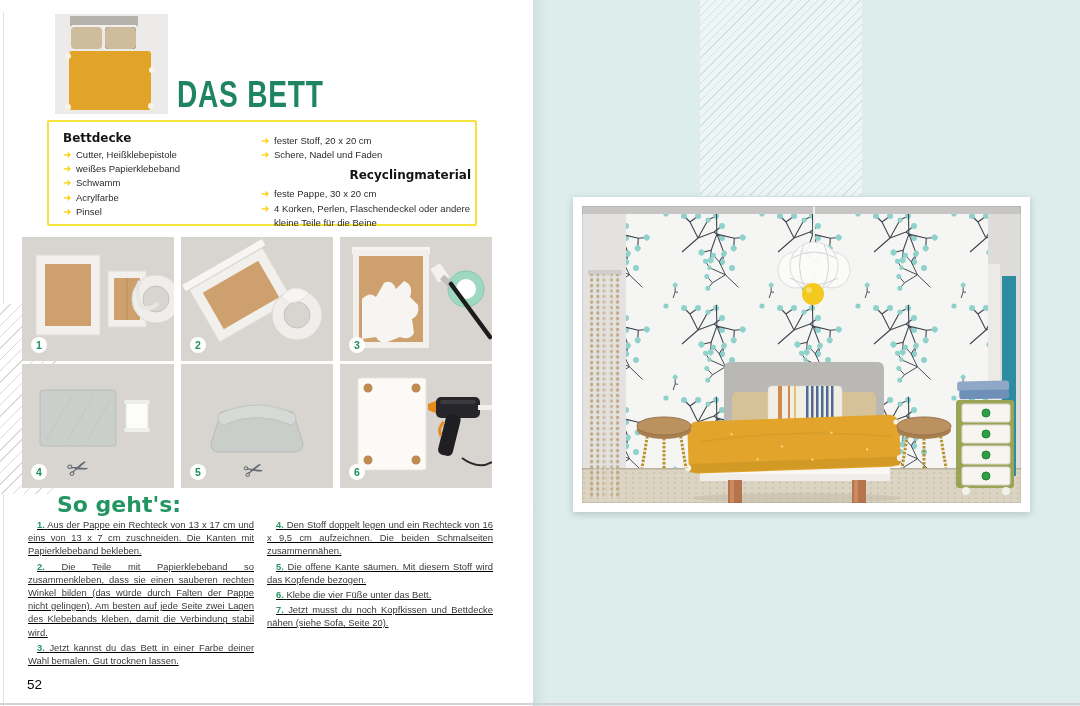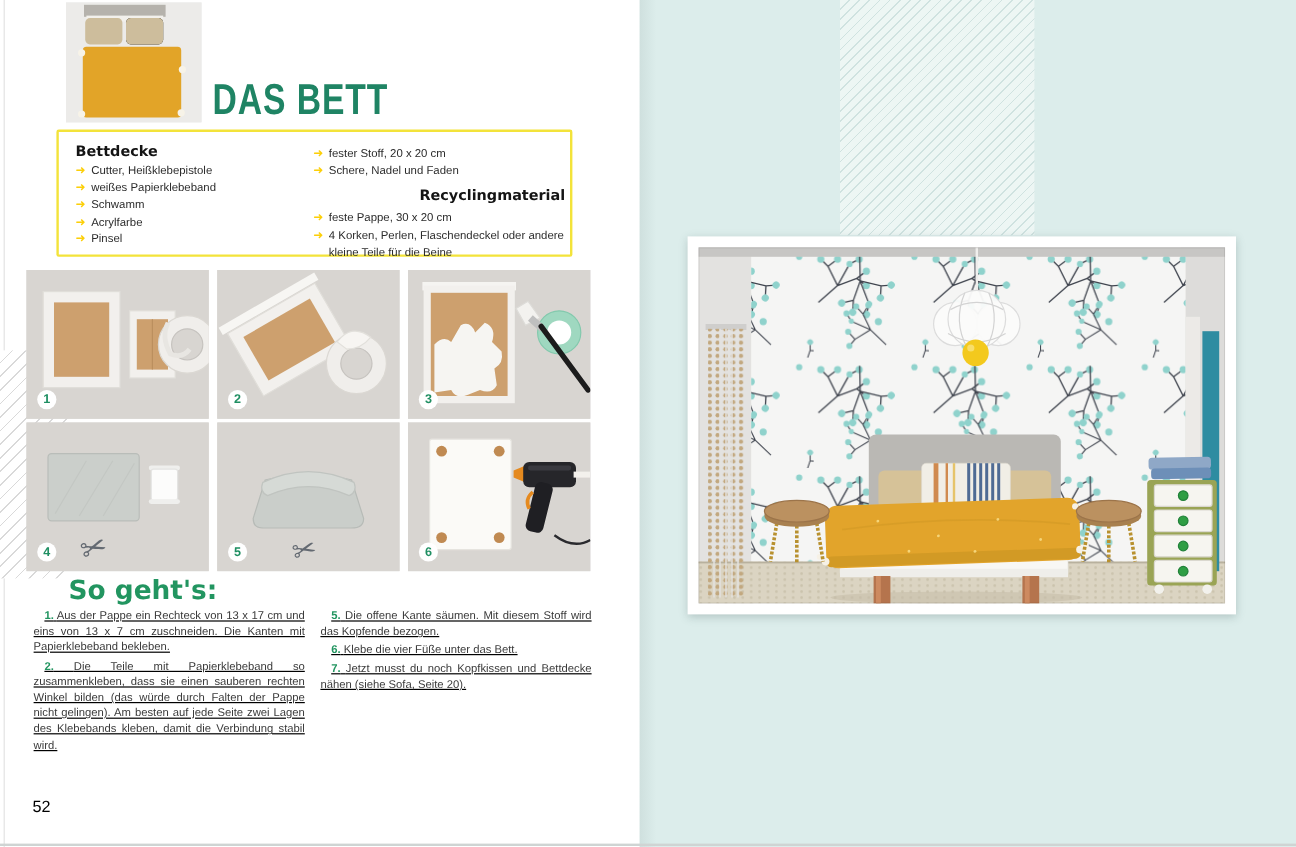--- a/index.html
+++ b/index.html
@@ -1,20 +1,20 @@
 <!DOCTYPE html>
 <html lang="de"><head>
 <meta charset="utf-8">
 <style>
   * { margin:0; padding:0; box-sizing:border-box; }
   html,body { width:1080px; height:706px; background:#ffffff; font-family:"Liberation Sans", sans-serif; overflow:hidden; }
   #spread { position:relative; width:1080px; height:706px; background:#ffffff; }
 
   
-  #left-page { position:absolute; left:0; top:0; width:533px; height:585px; background:#ffffff; }
+  #left-page { position:absolute; left:0; top:12px; width:533px; height:585px; background:#ffffff; }
   .edge-line-left { position:absolute; left:3px; top:0; width:1px; height:706px; background:#e3e3e3; }
   .edge-line-bottom { position:absolute; left:0; top:703px; width:1080px; height:2px; background:#cfd4d3; }
 
   .thumb-photo { position:absolute; left:55px; top:2px; width:113px; height:100px; background:#ecebe9; }
 
   .page-title { position:absolute; left:177px; top:62px; font-family:"Liberation Sans", sans-serif;
     font-weight:bold; font-size:36px; color:#1f8464; letter-spacing:1px;
     transform:scaleX(0.78); transform-origin:left bottom; white-space:nowrap; }
 
   .material-box { position:absolute; left:47px; top:108px; width:430px; height:106px;
@@ -213,22 +213,24 @@
         <path d="M122,94 Q138,106 152,98" fill="none" stroke="#2a2a2e" stroke-width="2"></path>
       </svg>
       <div class="badge">6</div>
     </div>
 
     <div class="sogehts">So geht's:</div>
     <div class="instr">
       <div class="col">
         <p><span class="num">1.</span> <span>Aus der Pappe ein Rechteck von 13 x 17 cm und eins von 13 x 7 cm zuschneiden. Die Kanten mit Papierklebeband bekleben.</span></p>
         <p><span class="num">2.</span> <span>Die Teile mit Papierklebeband so zusammenkleben, dass sie einen sauberen rechten Winkel bilden (das würde durch Falten der Pappe nicht gelingen). Am besten auf jede Seite zwei Lagen des Klebebands kleben, damit die Verbindung stabil wird.</span></p>
+        <p><span class="num">3.</span> <span>Jetzt kannst du das Bett in einer Farbe deiner Wahl bemalen. Gut trocknen lassen.</span></p>
       </div>
       <div class="col">
+        <p><span class="num">4.</span> <span>Den Stoff doppelt legen und ein Rechteck von 16 x 9,5 cm aufzeichnen. Die beiden Schmalseiten zusammennähen.</span></p>
         <p><span class="num">5.</span> <span>Die offene Kante säumen. Mit diesem Stoff wird das Kopfende bezogen.</span></p>
         <p><span class="num">6.</span> <span>Klebe die vier Füße unter das Bett.</span></p>
         <p><span class="num">7.</span> <span>Jetzt musst du noch Kopfkissen und Bettdecke nähen (siehe Sofa, Seite 20).</span></p>
       </div>
     </div>
 
     <div class="page-number">52</div>
   </div>
 
   <div id="right-page">

